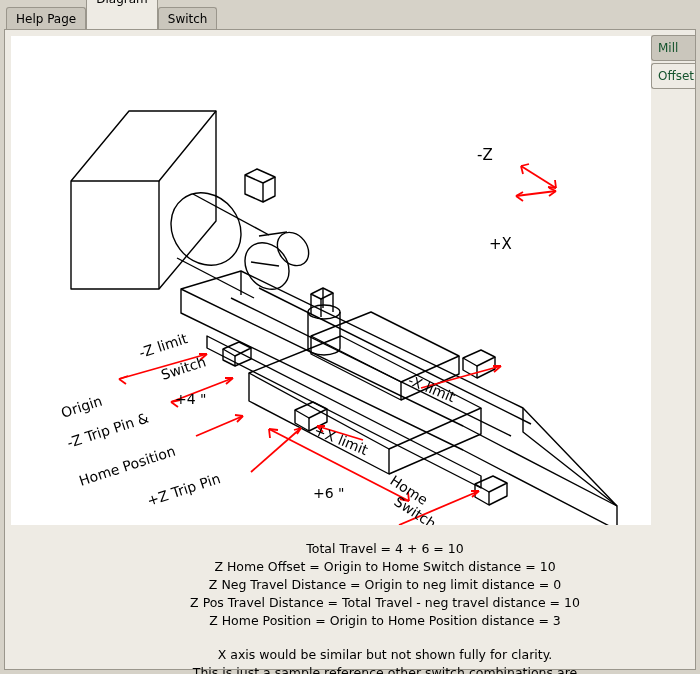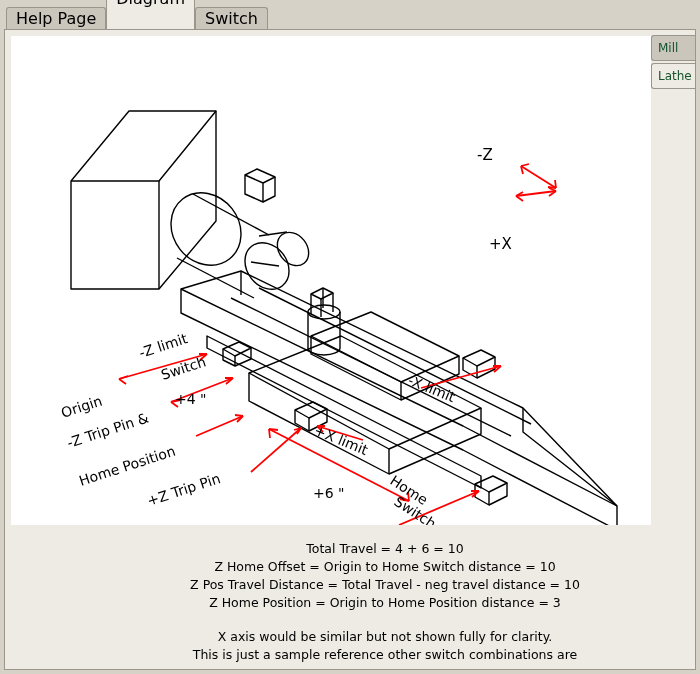--- a/index.html
+++ b/index.html
@@ -31,21 +31,21 @@
     align-items: flex-end;
     padding-left: 6px;
     box-sizing: border-box;
   }
   .tab {
     border: 1px solid #9a968c;
     border-bottom: none;
     background: #cac6bc;
     padding: 4px 9px 5px 9px;
     margin-right: 0;
-    font-size: 16px;
+    font-size: 12px;
     line-height: 14px;
     border-radius: 3px 3px 0 0;
     color: #000;
     position: relative;
     top: 1px;
   }
   .tab.selected {
     background: #eeebe4;
     padding-bottom: 24px;
     top: 0;
@@ -128,21 +128,21 @@
   <div class="tabbar">
     <div class="tab">Help Page</div>
     <div class="tab selected">Diagram</div>
     <div class="tab">Switch</div>
   </div>
 
   <div class="panel">
 
     <div class="sidetabs">
       <div class="sidetab">Mill</div>
-      <div class="sidetab selected">Lathe</div>
+      <div class="sidetab selected">Offset</div>
     </div>
 
     <div class="canvas">
       <svg width="640" height="489" viewBox="0 0 640 489">
 
         <g fill="none" stroke="#000" stroke-width="1.4" stroke-linejoin="round">
 
           <path d="M60 145 L118 75 L205 75 L205 185 L148 253 L60 253 Z"></path>
           <path d="M60 145 L148 145 L205 75"></path>
           <path d="M148 145 L148 253"></path>
@@ -264,20 +264,21 @@
         <text class="lbl" x="398" y="494" transform="rotate(33 398 494)">+Z limit</text>
 
         <text class="lbl" x="164" y="368">+4 "</text>
         <text class="lbl" x="302" y="462">+6 "</text>
       </svg>
     </div>
 
     <div class="notes">
       <p>Total Travel = 4 + 6 = 10</p>
       <p>Z Home Offset = Origin to Home Switch distance = 10</p>
+      <p>Z Neg Travel Distance = Origin to neg limit distance = 0</p>
       <p>Z Pos Travel Distance = Total Travel - neg travel distance = 10</p>
       <p>Z Home Position = Origin to Home Position distance = 3</p>
       <div class="gap"></div>
       <p>X axis would be similar but not shown fully for clarity.</p>
       <p>This is just a sample reference other switch combinations are</p>
 
     </div>
 
   </div>
 </div>

